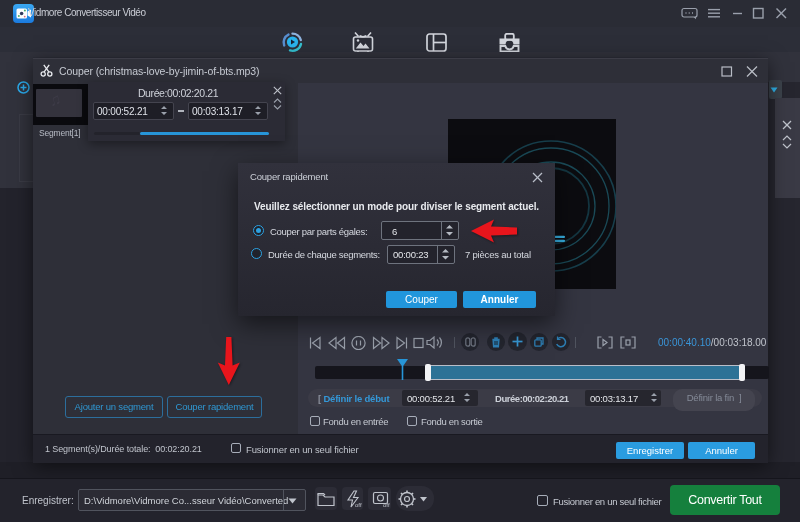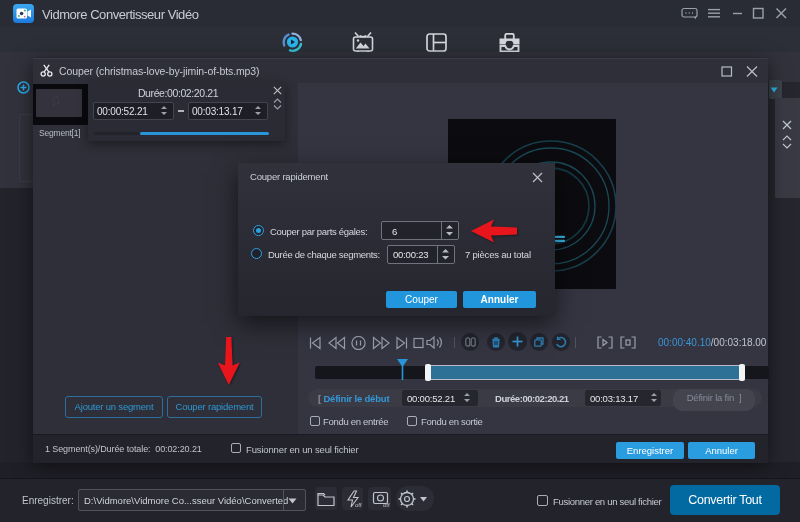--- a/index.html
+++ b/index.html
@@ -12,21 +12,21 @@
 <div class="abs" style="left:0;top:0;width:800px;height:27px;background:#2a2c35"></div>
 <div class="abs" style="left:13px;top:4px;width:21px;height:19px;border-radius:4px;background:linear-gradient(180deg,#3aa8f2,#1b7ade)"></div>
 <svg class="abs" style="left:16px;top:7px" width="16" height="13" viewBox="0 0 16 13">
  <rect x="0.5" y="1.5" width="10.5" height="10" rx="1.5" fill="#fdfdfd"></rect>
  <path d="M11.5 4.5 L15 2.5 L15 10.5 L11.5 8.5 Z" fill="#fdfdfd"></path>
  <circle cx="5.6" cy="6.5" r="1.8" fill="#343a5c"></circle>
  <circle cx="8.9" cy="3.4" r="1" fill="#4caf6e"></circle>
  <circle cx="2.8" cy="9" r="1" fill="#4caf6e"></circle>
  <circle cx="8.7" cy="9.6" r="0.9" fill="#e86a7a"></circle>
 </svg>
-<div class="abs" style="left:42px;top:7px;font-size:13px;letter-spacing:-0.45px;color:#c9ccd4">Vidmore Convertisseur Vidéo</div>
+<div class="abs" style="left:28px;top:7px;font-size:10px;letter-spacing:-0.45px;color:#c9ccd4">Vidmore Convertisseur Vidéo</div>
 
 <svg class="abs" style="left:681px;top:7px" width="110" height="13" viewBox="0 0 110 13" fill="none" stroke="#9aa0ac" stroke-width="1.2">
  <rect x="1" y="1.5" width="15" height="8.5" rx="2"></rect>
  <path d="M12.5 10 l2.5 2.2 l0 -2.2" fill="#9aa0ac" stroke="none"></path>
  <g stroke="#9aa0ac" stroke-width="1.4">
         <line x1="4.5" y1="6" x2="5.5" y2="6"></line>
         <line x1="7.7" y1="6" x2="8.7" y2="6"></line>
         <line x1="11" y1="6" x2="12" y2="6"></line>
       </g>
  <g stroke-width="1.4">
@@ -251,20 +251,21 @@
   <div class="abs" style="left:6px;top:49.5px;width:46px;height:3px;background:#23232b;border-radius:2px"></div>
   <div class="abs" style="left:52px;top:49.5px;width:129px;height:3px;background:#2795d8;border-radius:2px"></div>
 </div>
 
 <div class="abs" style="left:238px;top:163px;width:317px;height:153px;background:linear-gradient(180deg,#31313c,#26262f);box-shadow:0 8px 24px rgba(0,0,0,.55)">
   <div class="abs" style="left:12px;top:8px;font-size:9.5px;letter-spacing:-0.2px;color:#ccd0d8">Couper rapidement</div>
   <svg class="abs" style="left:294px;top:9px" width="11" height="11" viewBox="0 0 11 11" stroke="#b9bec8" stroke-width="1.2">
         <line x1="1" y1="1" x2="10" y2="10"></line>
         <line x1="10" y1="1" x2="1" y2="10"></line>
       </svg>
+  <div class="abs" style="left:16px;top:38px;font-size:10px;font-weight:bold;color:#e8eaee;letter-spacing:-0.12px">Veuillez sélectionner un mode pour diviser le segment actuel.</div>
 
   <div class="abs" style="left:15px;top:62px;width:11px;height:11px;border:1.4px solid #2da2e2;border-radius:50%;background:#20222b"></div>
   <div class="abs" style="left:18px;top:65px;width:5px;height:5px;border-radius:50%;background:#2da2e2"></div>
   <div class="abs" style="left:32px;top:63px;font-size:9.5px;letter-spacing:-0.3px;color:#d6d9e0">Couper par parts égales:</div>
   <div class="abs" style="left:143px;top:58px;width:78px;height:19px;background:#23232c;border:1px solid #6e737e;border-radius:2px"></div>
   <div class="abs" style="left:154px;top:63px;font-size:9.5px;color:#e4e6ea">6</div>
   <div class="abs" style="left:203px;top:59px;width:1px;height:17px;background:#6e737e"></div>
   <svg class="abs" style="left:207px;top:61px" width="9" height="13" viewBox="0 0 9 13" fill="#b4b9c2">
         <path d="M1 4.5 L4.5 1 L8 4.5 Z M1 8 L4.5 11.5 L8 8 Z"></path>
       </svg>
@@ -330,14 +331,14 @@
         <line x1="15.5" y1="9" x2="17.5" y2="9"></line>
         <line x1="3" y1="3" x2="4.4" y2="4.4"></line>
         <line x1="15" y1="3" x2="13.6" y2="4.4"></line>
         <line x1="3" y1="15" x2="4.4" y2="13.6"></line>
         <line x1="15" y1="15" x2="13.6" y2="13.6"></line>
       </g>
  <path d="M22 7 L29 7 L25.5 11.5 Z" fill="#c0c4cc" stroke="none"></path>
 </svg>
 <div class="abs" style="left:537px;top:495px;width:11px;height:11px;border:1.2px solid #a7adb9;border-radius:2px"></div>
 <div class="abs" style="left:553px;top:496px;font-size:9.5px;letter-spacing:-0.3px;color:#c6cad2">Fusionner en un seul fichier</div>
-<div class="abs" style="left:670px;top:485px;width:110px;height:30px;background:#0369a1;border-radius:4px;color:#fff;font-size:12.5px;letter-spacing:-0.3px;text-align:center;line-height:30px">Convertir Tout</div>
+<div class="abs" style="left:670px;top:485px;width:110px;height:30px;background:#15803d;border-radius:4px;color:#fff;font-size:12.5px;letter-spacing:-0.3px;text-align:center;line-height:30px">Convertir Tout</div>
 
 </div>
 </body></html>

